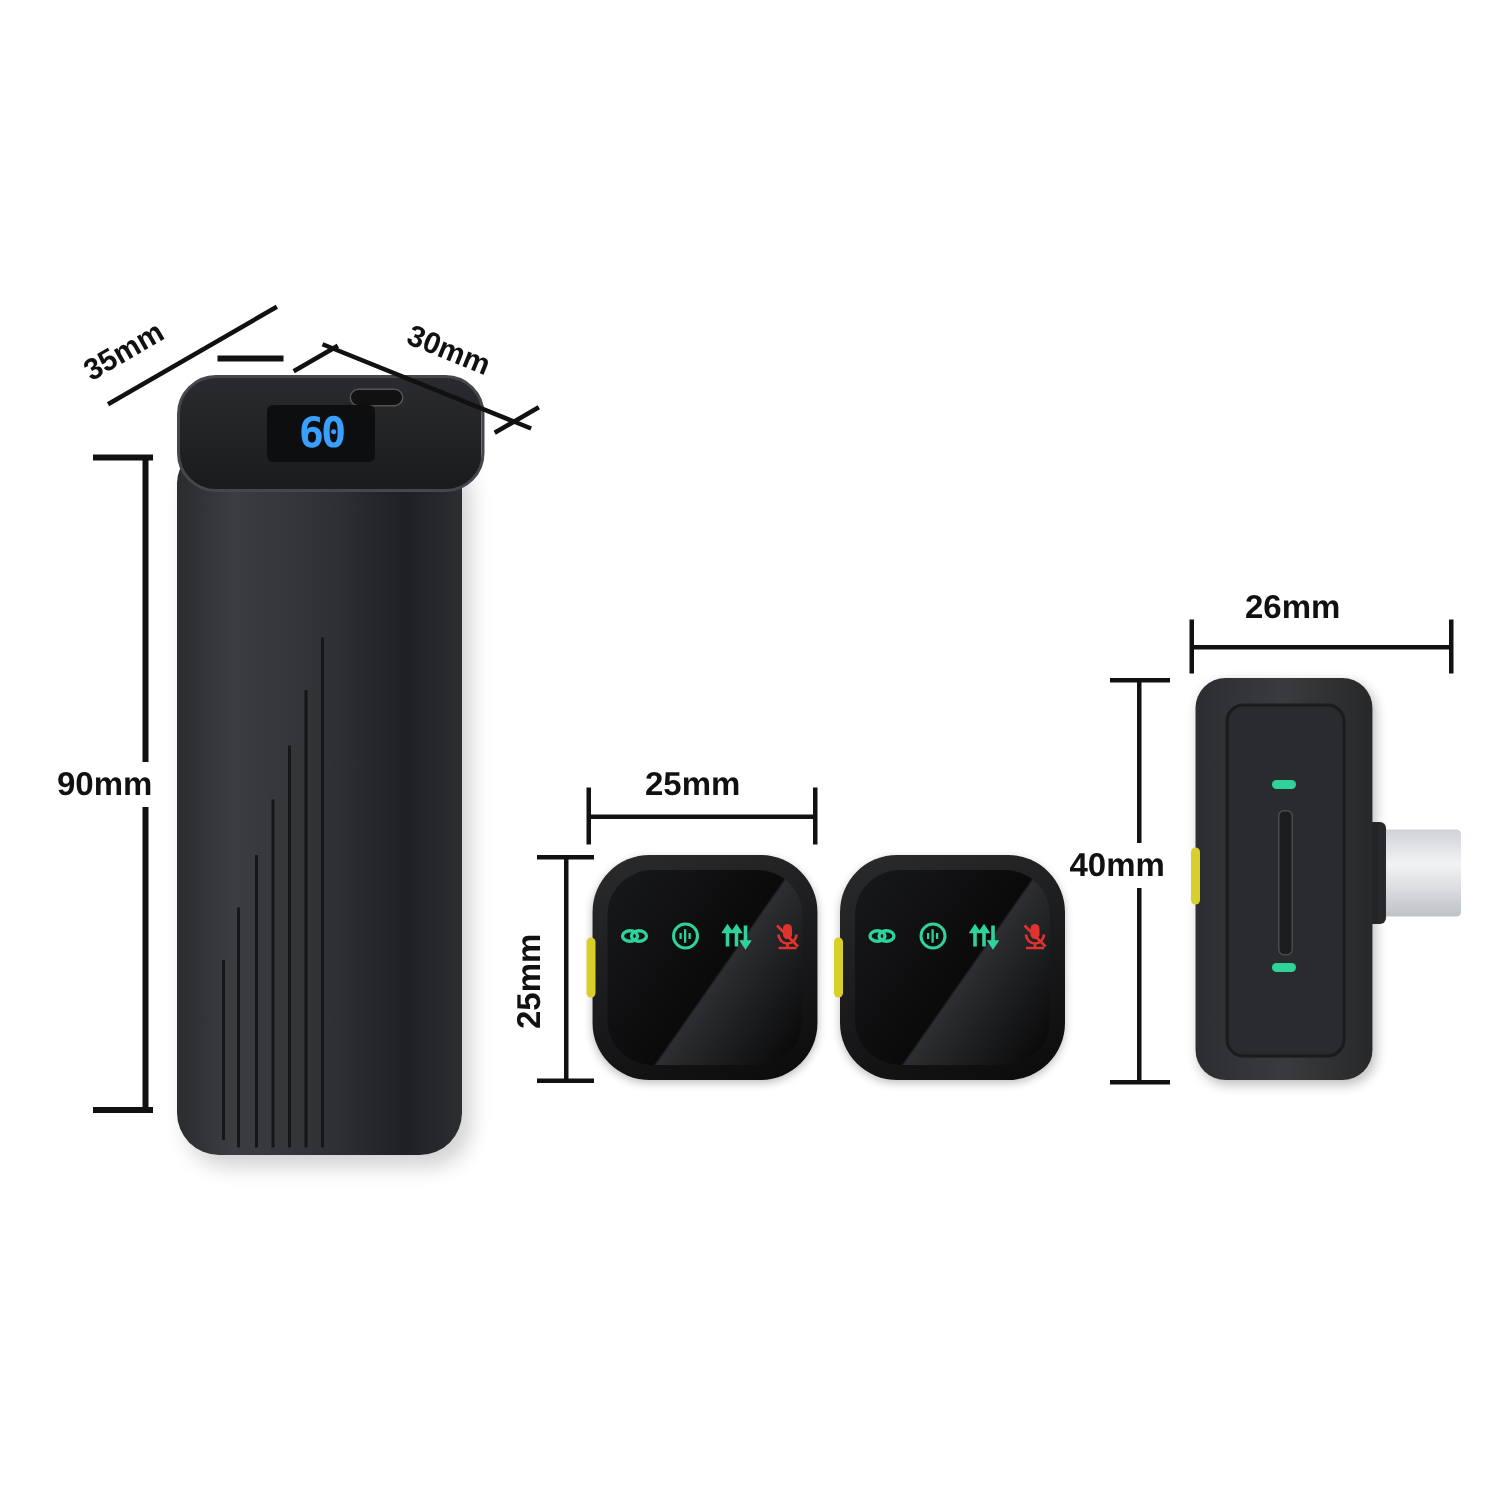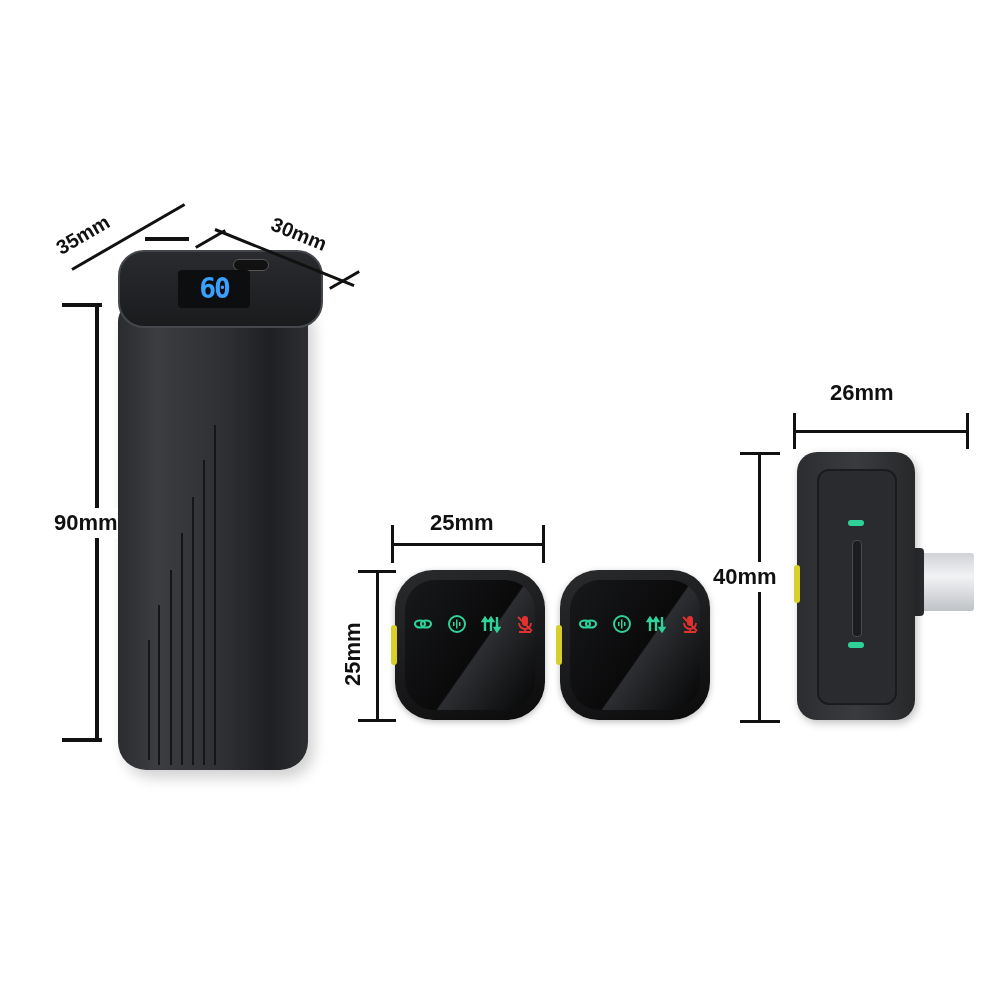--- a/index.html
+++ b/index.html
@@ -49,21 +49,21 @@
   <div class="groove" style="left:203px;top:460px;height:305px;"></div>
   <div class="groove" style="left:214px;top:425px;height:340px;"></div>
   <div class="bank-top"></div>
   <div class="bank-port"></div>
   <div class="bank-display">60</div>
 </div>
 
 <div class="line" style="left:95px;top:305px;width:4px;height:435px;"></div>
 <div class="line" style="left:62px;top:303px;width:40px;height:4px;"></div>
 <div class="line" style="left:62px;top:738px;width:40px;height:4px;"></div>
-<div class="dim-text" style="left:54px;top:508px;background:#fff;padding:2px 0;">90mm</div>
+<div class="dim-text" style="left:38px;top:508px;background:#fff;padding:2px 0;">90mm</div>
 
 <div class="line" style="left:72px;top:268px;width:130px;height:3px;transform:rotate(-30deg);transform-origin:left center;"></div>
 <div class="line" style="left:145px;top:237px;width:44px;height:4px;"></div>
 <div class="dim-text" style="left:58px;top:238px;transform:rotate(-30deg);transform-origin:left center;font-size:20px;">35mm</div>
 
 <div class="line" style="left:215px;top:228px;width:150px;height:3px;transform:rotate(22deg);transform-origin:left center;"></div>
 <div class="line" style="left:209px;top:222px;width:3px;height:34px;transform:rotate(60deg);"></div>
 <div class="line" style="left:343px;top:263px;width:3px;height:34px;transform:rotate(60deg);"></div>
 <div class="dim-text" style="left:272px;top:212px;transform:rotate(22deg);transform-origin:left center;font-size:20px;">30mm</div>
 
@@ -118,21 +118,21 @@
     <svg class="ic" viewBox="0 0 20 20">
         <path d="M4 17V6M4 4l-2 3h4z M10 17V6M10 4l-2 3h4z M16 3v11M16 17l-2-3h4z" stroke="#2fd39a" stroke-width="2.4" fill="#2fd39a"></path>
       </svg>
     <svg class="ic" viewBox="0 0 20 20">
         <rect x="7" y="2" width="6" height="10" rx="3" fill="#e0322f"></rect>
         <path d="M4 9a6 6 0 0 0 12 0M10 15v3M4 18h12M3 3l14 14" stroke="#e0322f" stroke-width="1.8" fill="none"></path>
       </svg>
   </div>
 </div>
 
-<div class="dim-text" style="left:830px;top:380px;">26mm</div>
+<div class="dim-text" style="left:830px;top:392px;">26mm</div>
 <div class="line" style="left:794px;top:430px;width:174px;height:3px;"></div>
 <div class="line" style="left:793px;top:413px;width:3px;height:36px;"></div>
 <div class="line" style="left:966px;top:413px;width:3px;height:36px;"></div>
 
 <div class="line" style="left:758px;top:454px;width:3px;height:266px;"></div>
 <div class="line" style="left:740px;top:452px;width:40px;height:3px;"></div>
 <div class="line" style="left:740px;top:720px;width:40px;height:3px;"></div>
 <div class="dim-text" style="left:713px;top:562px;background:#fff;padding:2px 0;">40mm</div>
 
 <div class="usbc"></div>

